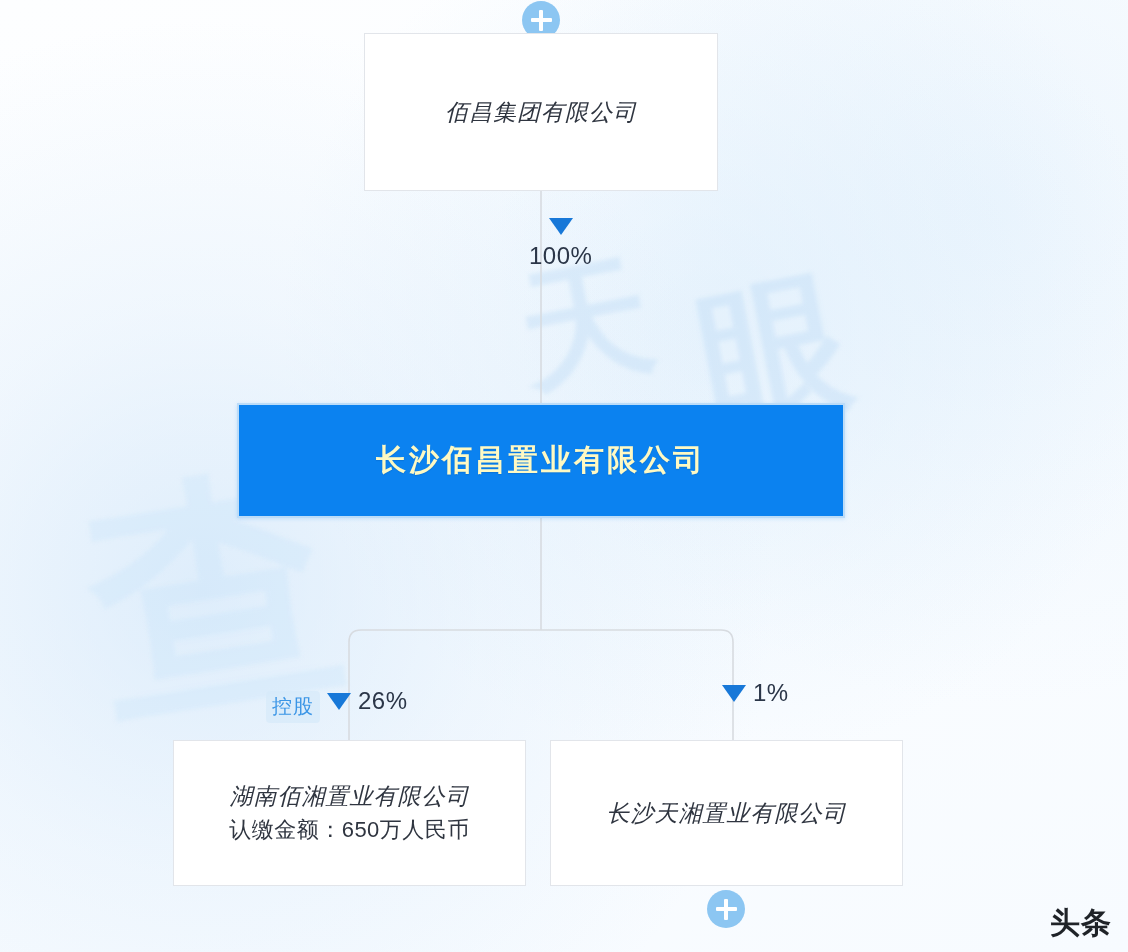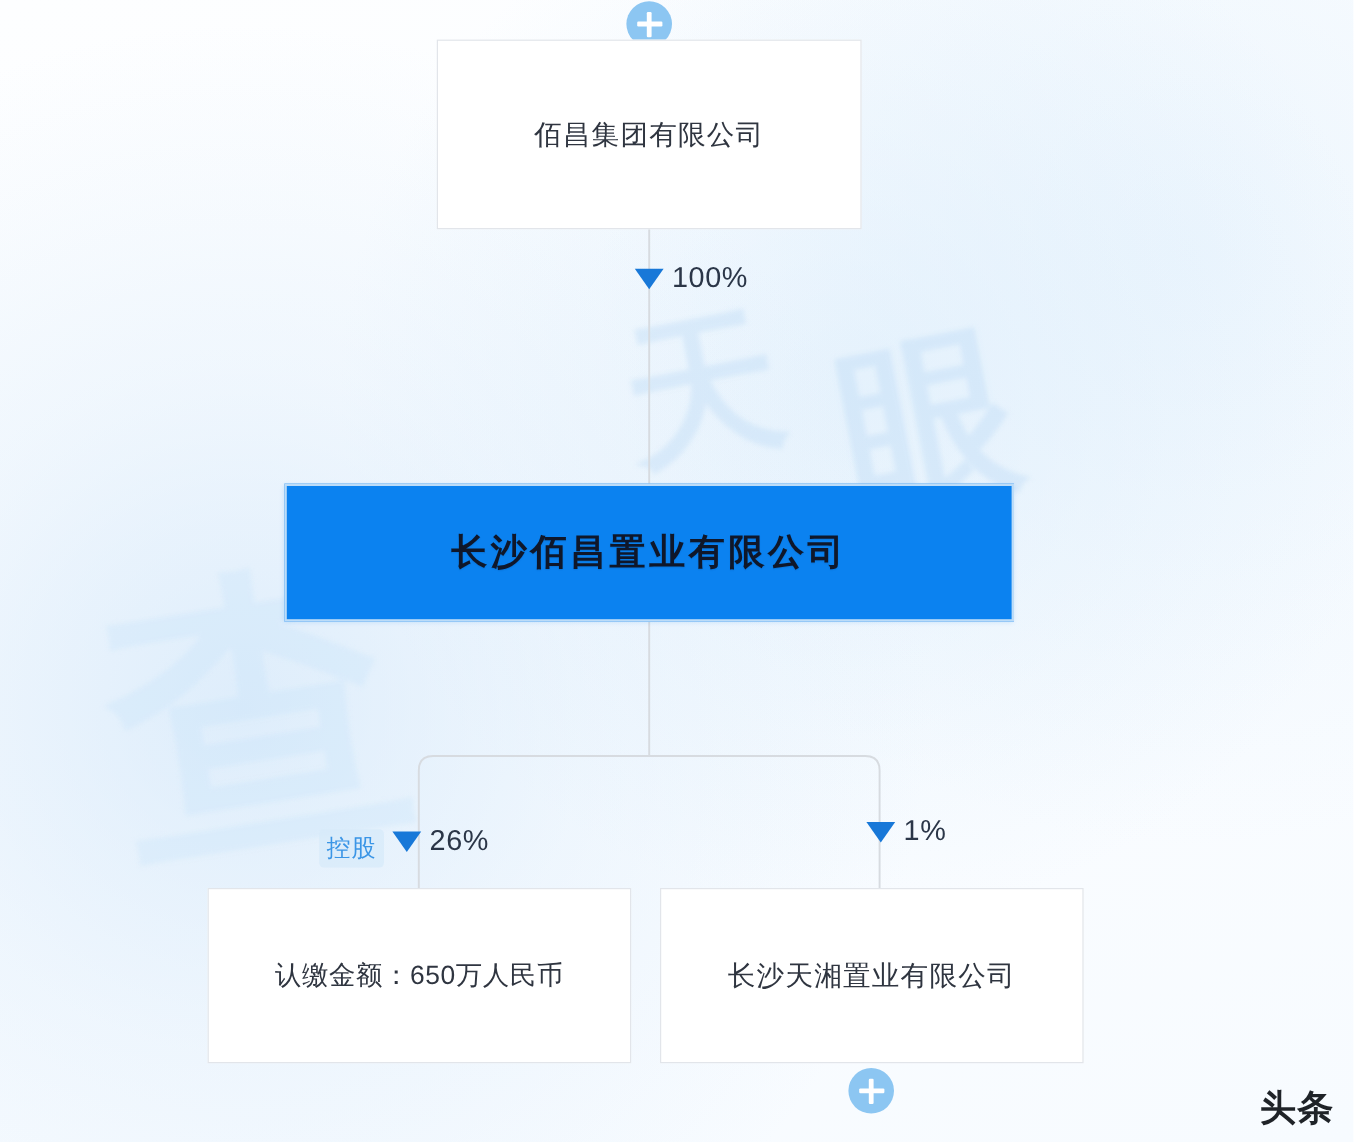--- a/index.html
+++ b/index.html
@@ -60,20 +60,21 @@
     align-items: center;
     justify-content: center;
     text-align: center;
     color: #2f3540;
   }
   .node .line1 {
     font-size: 23px;
     line-height: 34px;
     letter-spacing: 1px;
     white-space: nowrap;
+    font-style: italic;
   }
   .node .line2 {
     font-size: 22px;
     line-height: 34px;
     letter-spacing: 0.5px;
     white-space: nowrap;
   }
 
   #node-root   { left: 364px; top: 33px;  width: 354px; height: 158px; }
   #node-left   { left: 173px; top: 740px; width: 353px; height: 146px; }
@@ -86,21 +87,21 @@
     width: 608px; height: 115px;
     box-sizing: border-box;
     background: #0b82f0;
     border: 2px solid #bcdcf8;
     display: flex;
     align-items: center;
     justify-content: center;
     box-shadow: 0 1px 4px rgba(11,130,240,0.16);
   }
   #node-focus .focus-label {
-    color: #0f172a;
+    color: #fef9c3;
     font-size: 30px;
     font-weight: 700;
     letter-spacing: 3px;
     white-space: nowrap;
     text-shadow: 0 1px 1px rgba(0,60,130,0.18);
   }
 
   
   .edge-label {
     position: absolute;
@@ -122,21 +123,21 @@
     padding: 2px 6px 3px 6px;
     letter-spacing: 1px;
     margin-top: 12px;
   }
   .arrow-dn {
     width: 0; height: 0;
     border-left: 12px solid transparent;
     border-right: 12px solid transparent;
     border-top: 17px solid #1878d8;
   }
-  #label-100 { left: 529px; top: 218px; }
+  #label-100 { left: 529px; top: 218px; flex-direction: column; }
   #label-65  { left: 266px; top: 679px; }
   #label-1   { left: 722px; top: 679px; }
 
   
   .plus-badge {
     position: absolute;
     width: 38px; height: 38px;
     border-radius: 50%;
     background: #8cc6f2;
     display: flex;
@@ -209,20 +210,21 @@
     <span class="arrow-dn"></span>
     <span class="pct">26%</span>
   </div>
 
   <div class="edge-label" id="label-1">
     <span class="arrow-dn"></span>
     <span class="pct">1%</span>
   </div>
 
   <div class="node" id="node-left">
+    <div class="line1">湖南佰湘置业有限公司</div>
     <div class="line2">认缴金额：650万人民币</div>
   </div>
 
   <div class="node" id="node-right">
     <div class="line1">长沙天湘置业有限公司</div>
   </div>
 
   <div class="plus-badge" id="plus-bottom">
     <span class="bar-h"></span>
     <span class="bar-v"></span>

